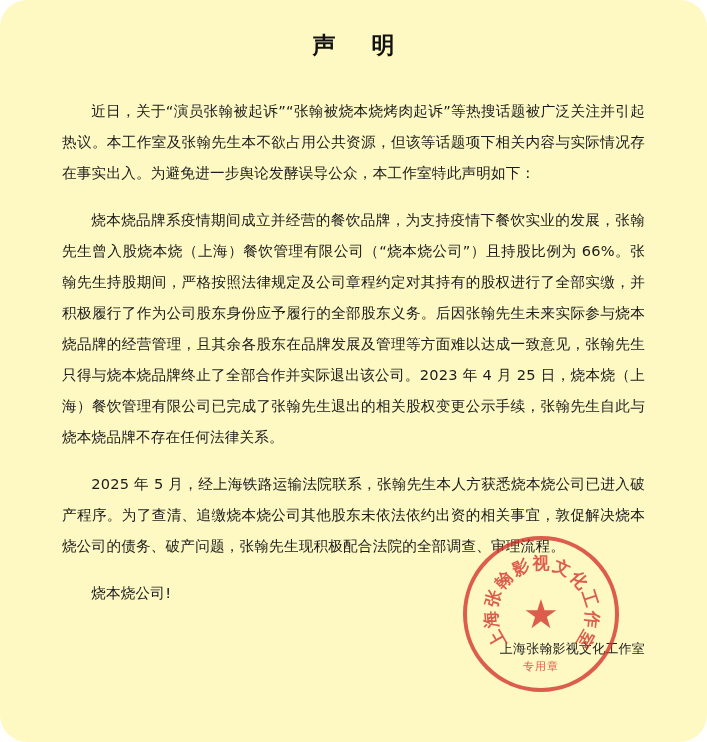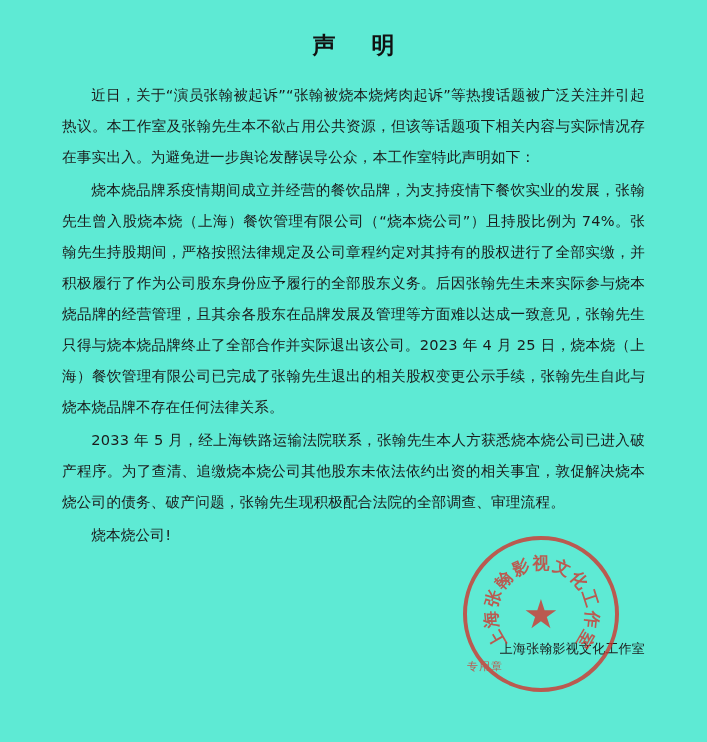--- a/index.html
+++ b/index.html
@@ -13,34 +13,35 @@
     font-family: "DejaVu Sans", "Liberation Sans", sans-serif;
     color: #1a1a1a;
     overflow: hidden;
   }
   .page {
     position: relative;
     width: 707px;
     height: 742px;
     box-sizing: border-box;
     padding: 0 62px;
-    background: #5eead4;
+    background: #fef9c3;
+    border-radius: 27px;
   }
   .doc-title {
     text-align: center;
     font-size: 23px;
     font-weight: bold;
     letter-spacing: 14px;
     padding-top: 30px;
     padding-bottom: 18px;
     color: #111;
     text-indent: 14px;
   }
   .body-text p {
-    margin: 0 0 2px 0;
+    margin: 16px 0 2px 0;
     font-size: 14.6px;
     line-height: 31px;
     text-align: justify;
     text-justify: inter-ideograph;
     text-indent: 2em;
     color: #1b1b1b;
     letter-spacing: 0.2px;
   }
   .closing {
     margin-top: 4px;
@@ -97,37 +98,37 @@
     color: #d4322c;
     transform-origin: 50% 62px;
     margin-left: -8.5px;
     margin-top: -62px;
   }
   .stamp-bottom {
     position: absolute;
     left: 0;
     width: 100%;
     bottom: 14px;
-    text-align: left;
+    text-align: center;
     font-size: 11px;
     color: #d4322c;
     letter-spacing: 1px;
   }
 </style>
 </head>
 <body>
 
 <div class="page">
 
   <div class="doc-title">声 明</div>
 
   <div class="body-text">
     <p>近日，关于“演员张翰被起诉”“张翰被烧本烧烤肉起诉”等热搜话题被广泛关注并引起热议。本工作室及张翰先生本不欲占用公共资源，但该等话题项下相关内容与实际情况存在事实出入。为避免进一步舆论发酵误导公众，本工作室特此声明如下：</p>
-    <p>烧本烧品牌系疫情期间成立并经营的餐饮品牌，为支持疫情下餐饮实业的发展，张翰先生曾入股烧本烧（上海）餐饮管理有限公司（“烧本烧公司”）且持股比例为 74%。张翰先生持股期间，严格按照法律规定及公司章程约定对其持有的股权进行了全部实缴，并积极履行了作为公司股东身份应予履行的全部股东义务。后因张翰先生未来实际参与烧本烧品牌的经营管理，且其余各股东在品牌发展及管理等方面难以达成一致意见，张翰先生只得与烧本烧品牌终止了全部合作并实际退出该公司。2023 年 4 月 25 日，烧本烧（上海）餐饮管理有限公司已完成了张翰先生退出的相关股权变更公示手续，张翰先生自此与烧本烧品牌不存在任何法律关系。</p>
-    <p>2033 年 5 月，经上海铁路运输法院联系，张翰先生本人方获悉烧本烧公司已进入破产程序。为了查清、追缴烧本烧公司其他股东未依法依约出资的相关事宜，敦促解决烧本烧公司的债务、破产问题，张翰先生现积极配合法院的全部调查、审理流程。</p>
+    <p>烧本烧品牌系疫情期间成立并经营的餐饮品牌，为支持疫情下餐饮实业的发展，张翰先生曾入股烧本烧（上海）餐饮管理有限公司（“烧本烧公司”）且持股比例为 66%。张翰先生持股期间，严格按照法律规定及公司章程约定对其持有的股权进行了全部实缴，并积极履行了作为公司股东身份应予履行的全部股东义务。后因张翰先生未来实际参与烧本烧品牌的经营管理，且其余各股东在品牌发展及管理等方面难以达成一致意见，张翰先生只得与烧本烧品牌终止了全部合作并实际退出该公司。2023 年 4 月 25 日，烧本烧（上海）餐饮管理有限公司已完成了张翰先生退出的相关股权变更公示手续，张翰先生自此与烧本烧品牌不存在任何法律关系。</p>
+    <p>2025 年 5 月，经上海铁路运输法院联系，张翰先生本人方获悉烧本烧公司已进入破产程序。为了查清、追缴烧本烧公司其他股东未依法依约出资的相关事宜，敦促解决烧本烧公司的债务、破产问题，张翰先生现积极配合法院的全部调查、审理流程。</p>
     <p class="closing">烧本烧公司!</p>
   </div>
 
   <div class="signature-block">
     <span class="sig-line">上海张翰影视文化工作室</span>
   </div>
 
   <div class="stamp">
     <div class="stamp-text">
         <span style="transform: rotate(-120deg);">上</span>

